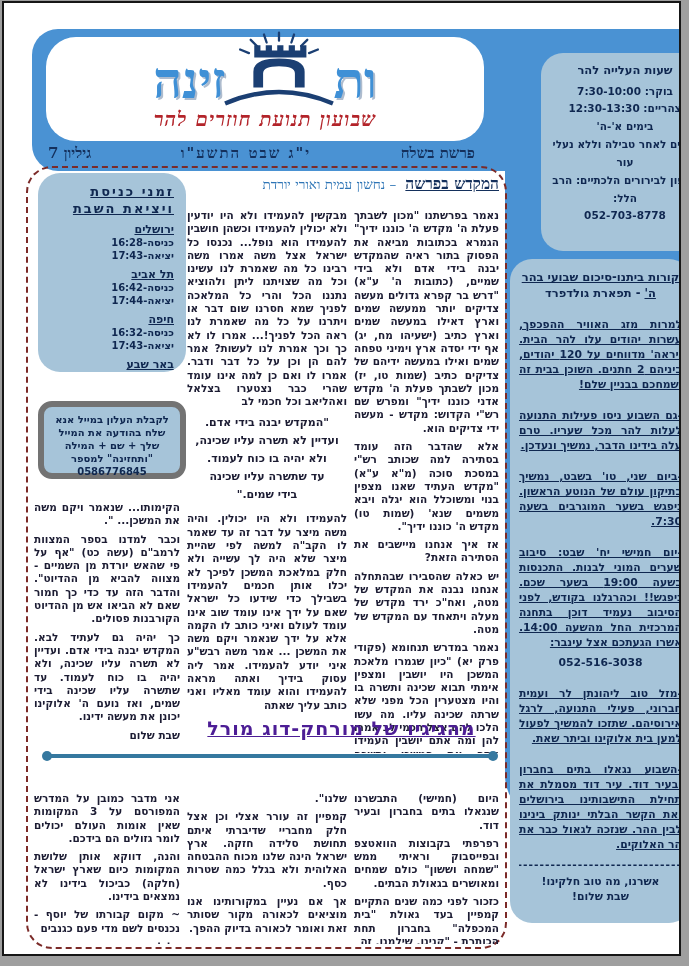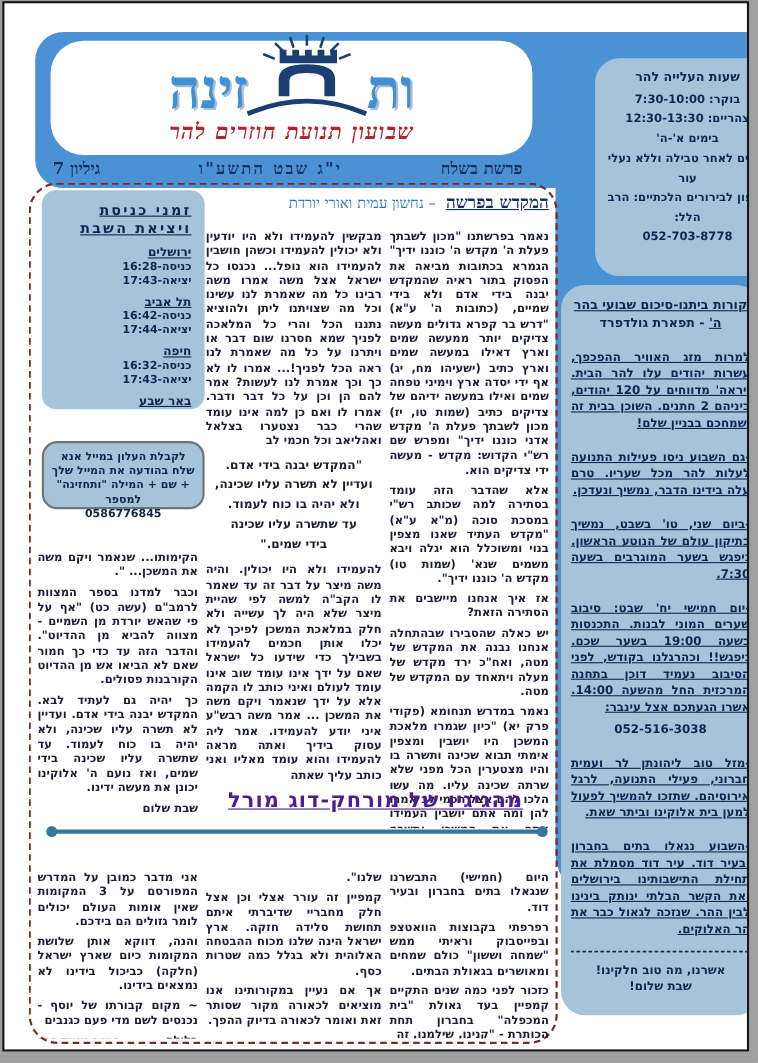--- a/index.html
+++ b/index.html
@@ -30,26 +30,26 @@
   .times-box .t-title{font-size:11.5px;margin-bottom:2px;}
   .sidebar-box{position:absolute;left:506px;top:256px;width:181px;height:664px;padding:10px 9px;
                font-weight:bold;font-size:10.8px;line-height:15px;direction:rtl;overflow:hidden;}
   .sb-title{text-align:center;font-size:11.5px;line-height:16px;margin-bottom:6px;}
   .sb-title .u{text-decoration:underline;}
   .sb-p{text-align:justify;margin:16px 0 5px;text-decoration:underline;}
   .sb-phone{text-align:center;margin:0 0 5px;}
   .sb-sep{text-align:center;letter-spacing:1px;overflow:hidden;white-space:nowrap;margin:2px 0;}
   .sb-footer{text-align:center;}
   .zmanim-box{position:absolute;left:34px;top:170px;width:148px;height:199px;padding:10px 12px;
-              direction:rtl;text-align:right;overflow:hidden;border-radius:13px;}
+              direction:rtl;text-align:right;overflow:hidden;}
   .zm-title{font-weight:bold;font-size:13px;line-height:17px;text-decoration:underline;
             letter-spacing:2px;margin-bottom:6px;}
   .zm-city{font-weight:bold;font-size:11px;text-decoration:underline;line-height:13px;}
   .zm-times{font-weight:bold;font-size:10px;line-height:13px;margin-bottom:6px;}
-  .mail-box{position:absolute;left:34px;top:398px;width:148px;height:62px;border:2px solid #737373;
+  .mail-box{position:absolute;left:34px;top:398px;width:148px;height:78px;border:6px solid #737373;
             border-radius:14px;text-align:center;font-weight:bold;font-size:10px;line-height:13px;
             padding:6px 6px;direction:rtl;}
   .article-title{position:absolute;left:180px;top:171px;width:315px;direction:rtl;white-space:nowrap;overflow:hidden;}
   .at-main{font-family:"DejaVu Serif",serif;font-weight:bold;font-size:15.5px;color:#14305c;
            text-decoration:underline;}
   .at-authors{font-family:"DejaVu Serif",serif;font-size:13.5px;color:#2e75b6;margin-right:4px;}
   .cols{position:absolute;direction:rtl;display:flex;gap:7px;}
   .article-cols{left:30px;top:206px;width:465px;height:544px;}
   .bottom-cols{left:30px;top:789px;width:465px;height:152px;}
   .col{color:#1c1c33;font-weight:bold;font-size:10.5px;line-height:13.3px;text-align:justify;

